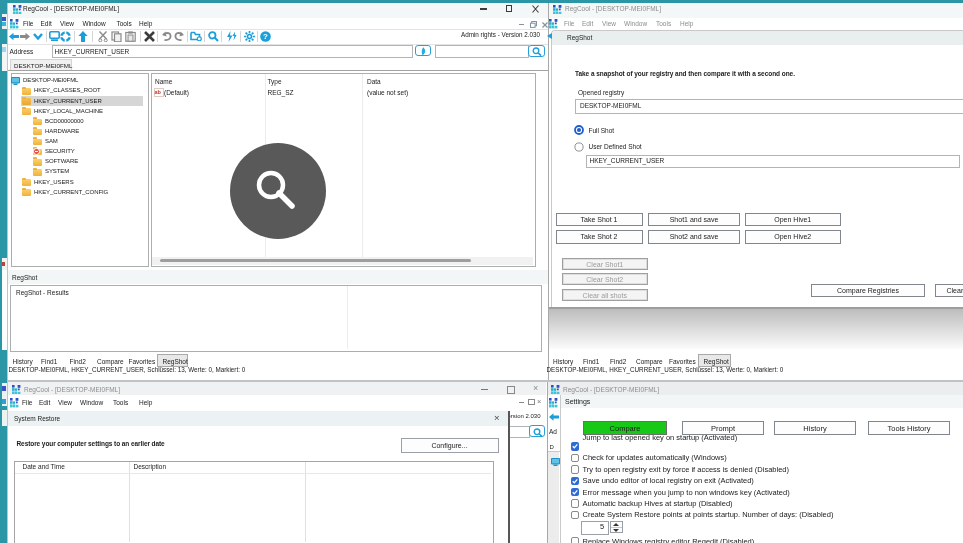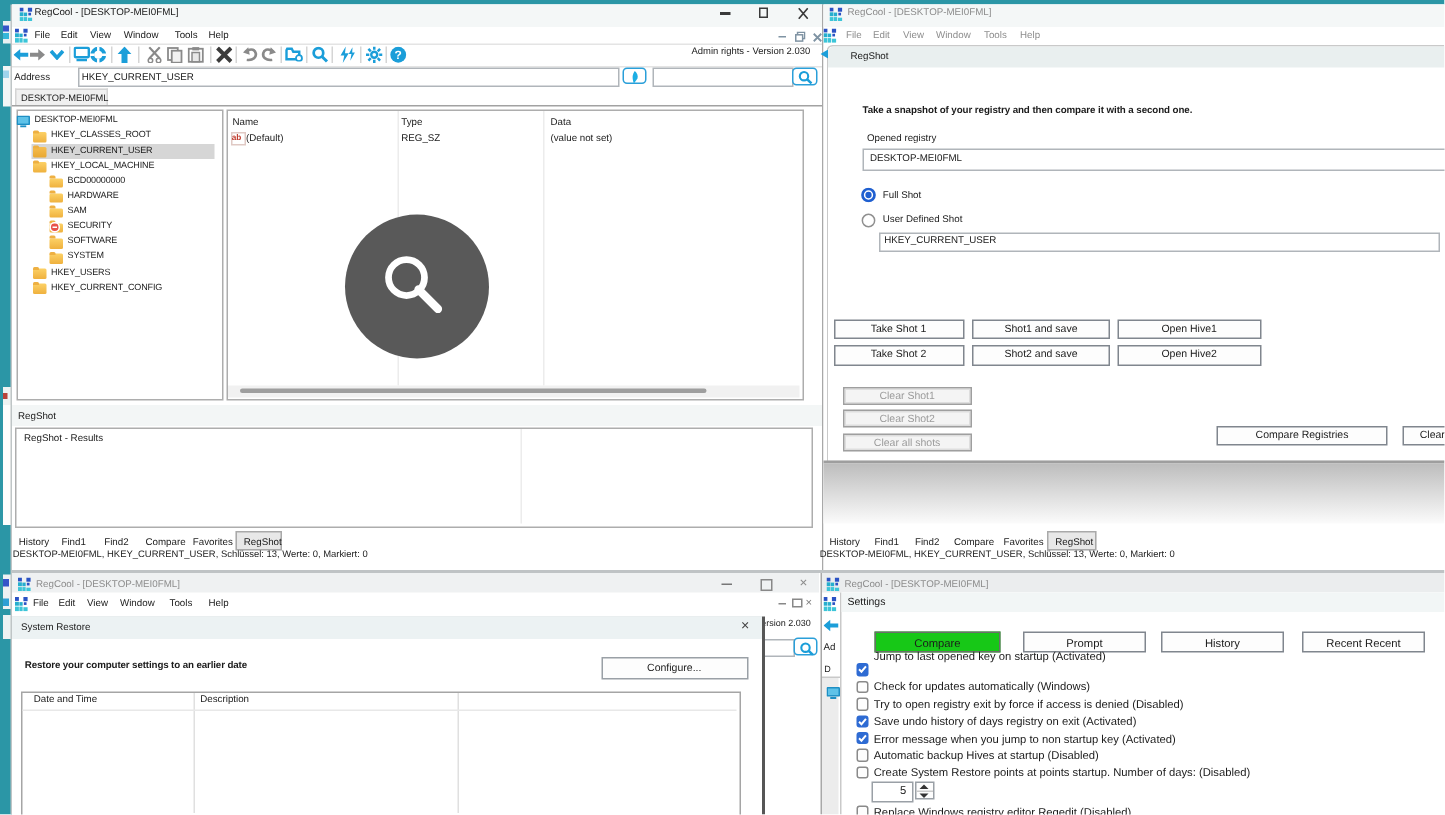--- a/index.html
+++ b/index.html
@@ -486,44 +486,44 @@
         <rect x="2.5" y="6.6" width="4" height="1.4" fill="#1d8fc4"></rect>
       </svg>
     </div>
 
 <div class="a" style="left:559.5px;top:394.5px;width:403.5px;height:148.5px;background:#fff;border-left:1px solid #c9c9c9;box-sizing:border-box"></div>
 <div class="a" style="left:560.5px;top:394.5px;width:402.5px;height:13.5px;background:#f2f6f6"></div>
 <div class="t" style="left:565px;top:398px;font-size:7px">Settings</div>
 <div class="btn" style="left:583px;top:420.5px;width:84px;height:14px;line-height:13px;font-size:7.5px;background:#17c817;border-color:#6a6f6a">Compare</div>
 <div class="btn" style="left:682px;top:420.5px;width:82px;height:14px;line-height:13px;font-size:7.5px">Prompt</div>
 <div class="btn" style="left:774px;top:420.5px;width:82px;height:14px;line-height:13px;font-size:7.5px">History</div>
-<div class="btn" style="left:868px;top:420.5px;width:82px;height:14px;line-height:13px;font-size:7.5px">Recent Recent</div>
+<div class="btn" style="left:868px;top:420.5px;width:82px;height:14px;line-height:13px;font-size:7.5px">Tools History</div>
 <div id="cbs">
       <div class="cbon" style="left:570.5px;top:442.3px">
         <svg width="8" height="8" viewBox="0 0 8 8">
           <path d="M1.7 4.2 L3.3 5.8 L6.3 2.3" stroke="#fff" stroke-width="1.3" fill="none"></path>
         </svg>
       </div>
       <div class="t" style="left:582.5px;top:434px;font-size:7.5px">Jump to last opened key on startup (Activated)</div>
       <div class="cb" style="left:570.5px;top:453.72px"></div>
       <div class="t" style="left:582.5px;top:454.32000000000005px;font-size:7.5px">Check for updates automatically (Windows)</div>
       <div class="cb" style="left:570.5px;top:465.14px"></div>
       <div class="t" style="left:582.5px;top:465.74px;font-size:7.5px">Try to open registry exit by force if access is denied (Disabled)</div>
       <div class="cbon" style="left:570.5px;top:476.56px">
         <svg width="8" height="8" viewBox="0 0 8 8">
           <path d="M1.7 4.2 L3.3 5.8 L6.3 2.3" stroke="#fff" stroke-width="1.3" fill="none"></path>
         </svg>
       </div>
-      <div class="t" style="left:582.5px;top:477.16px;font-size:7.5px">Save undo history of days registry on exit (Activated)</div>
+      <div class="t" style="left:582.5px;top:477.16px;font-size:7.5px">Save undo editor of local registry on exit (Activated)</div>
       <div class="cbon" style="left:570.5px;top:487.98px">
         <svg width="8" height="8" viewBox="0 0 8 8">
           <path d="M1.7 4.2 L3.3 5.8 L6.3 2.3" stroke="#fff" stroke-width="1.3" fill="none"></path>
         </svg>
       </div>
-      <div class="t" style="left:582.5px;top:488.58000000000004px;font-size:7.5px">Error message when you jump to non startup key (Activated)</div>
+      <div class="t" style="left:582.5px;top:488.58000000000004px;font-size:7.5px">Error message when you jump to non windows key (Activated)</div>
       <div class="cb" style="left:570.5px;top:499.40000000000003px"></div>
       <div class="t" style="left:582.5px;top:500.00000000000006px;font-size:7.5px">Automatic backup Hives at startup (Disabled)</div>
       <div class="cb" style="left:570.5px;top:510.82px"></div>
       <div class="t" style="left:582.5px;top:511.42px;font-size:7.5px">Create System Restore points at points startup. Number of days: (Disabled)</div>
       <div class="cb" style="left:570.5px;top:537px"></div>
       <div class="t" style="left:582.5px;top:537.6px;font-size:7.5px">Replace Windows registry editor Regedit (Disabled)</div>
     </div>
 <div class="bx" style="left:581px;top:521.3px;width:26px;height:11.5px;border-color:#9aa0a6"></div>
 <div class="t" style="left:600px;top:523.2px;font-size:7.5px">5</div>
 <div class="a" style="left:609.5px;top:521.3px;width:13px;height:11.5px;border:1px solid #9aa0a6;background:#fdfdfd;box-sizing:border-box"></div>

